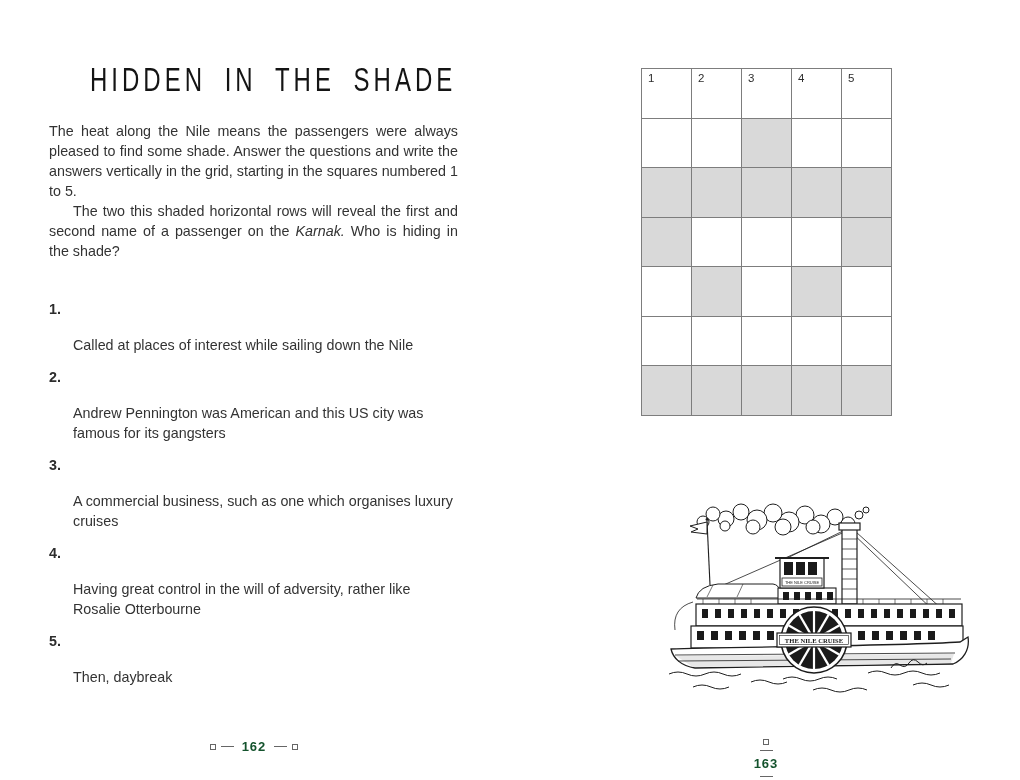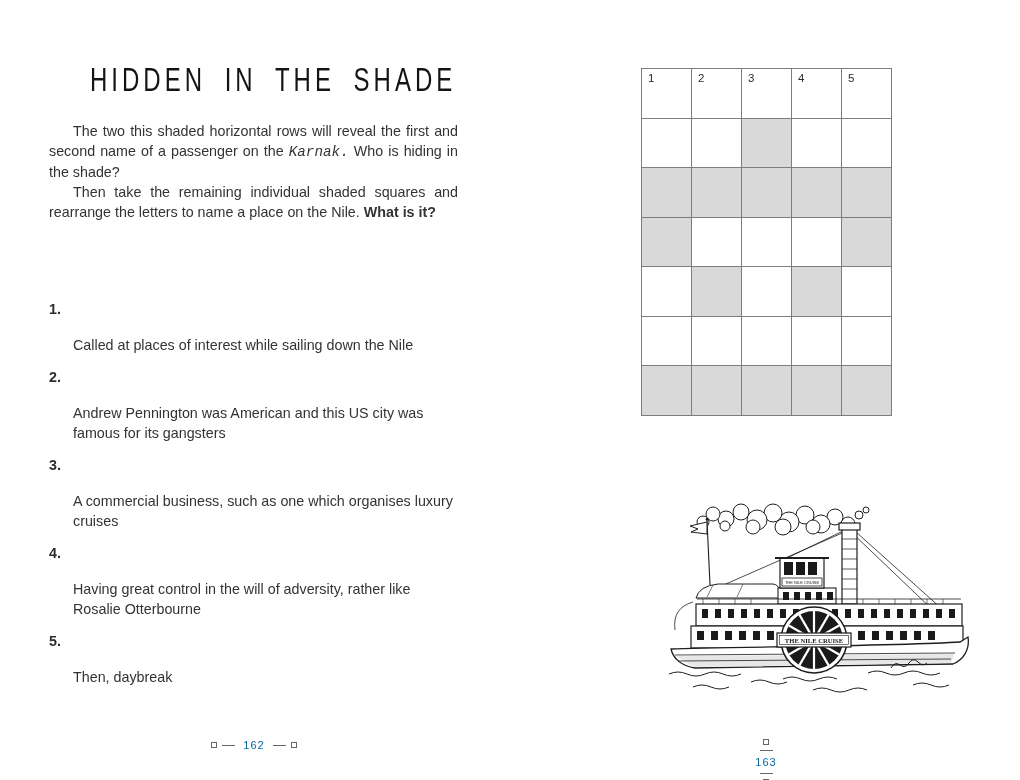--- a/index.html
+++ b/index.html
@@ -14,21 +14,21 @@
     left:49px;top:62px;width:410px;text-align:center;white-space:nowrap;
     font-size:30px;font-weight:400;color:#141414;
     letter-spacing:5px;word-spacing:10px;
     transform:scaleX(0.8) scaleY(1.08);transform-origin:50% 0;
   }
 
   
   #intro{left:49px;top:121px;width:409px;font-size:14.3px;line-height:20px;text-align:justify;}
   #intro p{margin:0;}
   #intro p.indented{text-indent:24px;}
-  .it{font-style:italic;font-family:Liberation Mono, monospace;}
+  .it{font-style:italic;}
   .bd{font-weight:bold;}
 
   
   #clues{left:49px;top:299px;width:409px;font-size:14.3px;line-height:20px;}
   .clue{display:flex;margin-bottom:12px;}
   .clue-num{flex:none;width:24px;font-weight:bold;color:#2d2d2d;}
   .clue-text{flex:1;margin-top:36px;}
 
   
   #grid{
@@ -40,32 +40,32 @@
   .gcell{border-right:1px solid #7d7d7d;border-bottom:1px solid #7d7d7d;position:relative;}
   .gnum{position:absolute;top:3px;left:6px;font-size:11.5px;color:#2d2d2d;}
 
   
   #boat-wrap{left:663px;top:498px;width:315px;height:200px;}
 
   
   .footer{top:739px;display:flex;justify-content:center;align-items:center;gap:5px;}
   #footer-left{left:49px;width:410px;}
   #footer-right{left:641px;width:250px;flex-direction:column;}
-  .pn{font-size:11px;font-weight:normal;letter-spacing:1px;color:#0369a1;margin:0 3px;}
+  .pn{font-size:13px;font-weight:bold;letter-spacing:1px;color:#14532d;margin:0 3px;}
   .orn-sq{width:4px;height:4px;border:1px solid #666;}
   .orn-dash{width:13px;height:1px;background:#666;}
 </style>
 </head>
 <body>
 
 <div id="title" class="abs">HIDDEN IN THE SHADE</div>
 
 <div id="intro" class="abs">
+    <p class=""><span>The heat along the Nile means the passengers were always pleased to find some shade. Answer the questions and write the answers vertically in the grid, starting in the squares numbered 1 to 5.</span></p>
     <p class="indented"><span>The two this shaded horizontal rows will reveal the first and second name of a passenger on the </span><span class="it">Karnak.</span><span> Who is hiding in the shade?</span></p>
-    <p class="indented"><span>Then take the remaining individual shaded squares and rearrange the letters to name a place on the Nile. </span><span class="bd">What is it?</span></p>
   </div>
 
 <div id="clues" class="abs">
     <div class="clue">
       <span class="clue-num">1.</span>
       <span class="clue-text">Called at places of interest while sailing down the Nile</span>
     </div>
     <div class="clue">
       <span class="clue-num">2.</span>
       <span class="clue-text">Andrew Pennington was American and this US city was famous for its gangsters</span>

